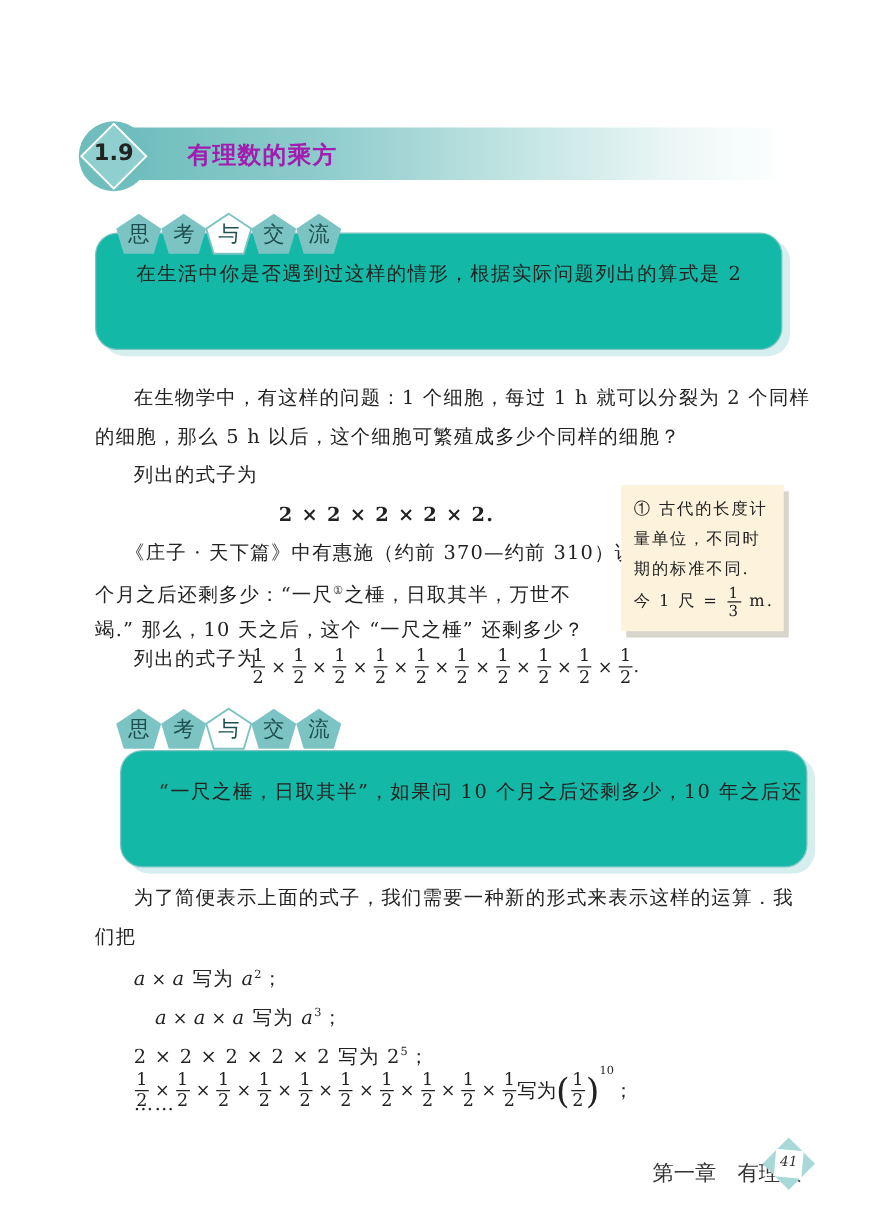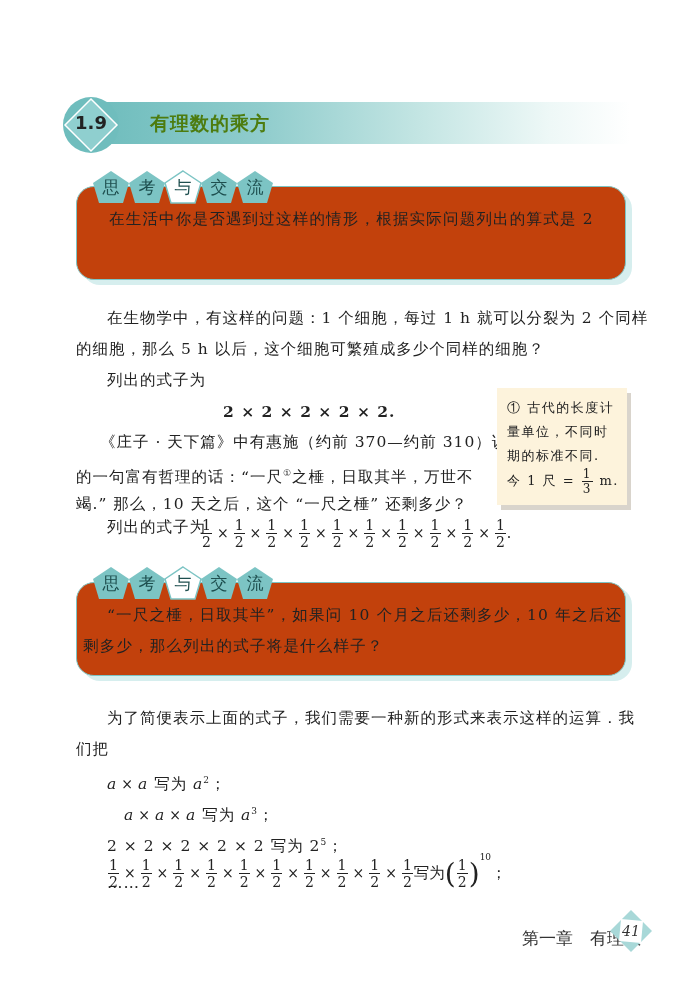--- a/index.html
+++ b/index.html
@@ -3,46 +3,46 @@
 <meta charset="utf-8">
 <style>
   html,body{margin:0;padding:0;background:#fff;}
   body{width:700px;height:983px;position:relative;overflow:hidden;
        font-family:"DejaVu Serif","Liberation Serif",serif;color:#222;}
   .abs{position:absolute;}
   
   .sec-band{left:100px;top:102px;width:530px;height:42px;
     background:linear-gradient(90deg,#6fbdbd 0%,#8fcccc 30%,#c3e5e3 60%,#eef8f7 85%,#ffffff 100%);}
   .sec-title{left:150px;top:111px;font-family:"DejaVu Sans","Liberation Sans",sans-serif;
-    font-size:19px;font-weight:bold;color:#4d7c0f;letter-spacing:1px;}
+    font-size:19px;font-weight:bold;color:#a21caf;letter-spacing:1px;}
   .sec-badge{left:62px;top:96px;width:58px;height:58px;}
   .sec-num{left:62px;top:112px;width:58px;text-align:center;
     font-family:"DejaVu Sans","Liberation Sans",sans-serif;font-size:18px;font-weight:bold;color:#222;}
   
-  .tbox{left:76px;width:548px;border:1.5px solid #7cc4c4;border-radius:18px;background:#c2410c;
+  .tbox{left:76px;width:548px;border:1.5px solid #7cc4c4;border-radius:18px;background:#14b8a6;
     box-shadow:6px 5px 0 #d6eeee;}
   .tabs{height:34px;display:flex;gap:0;}
   .tab{width:38px;height:34px;position:relative;margin-right:-2px;}
   .tab svg{position:absolute;left:0;top:0;}
   .tab span{position:absolute;left:0;top:6px;width:38px;text-align:center;
     font-family:"DejaVu Sans","Liberation Sans",sans-serif;font-size:17px;color:#1e4f4f;}
   .tbody{font-size:15.5px;line-height:31px;letter-spacing:1.2px;}
   .p{font-size:15.5px;line-height:31px;letter-spacing:1px;text-align:right;}
   .frac{display:inline-block;vertical-align:middle;text-align:center;line-height:1;font-size:14px;margin:0 1px;}
   .frac .n{display:block;border-bottom:1px solid #222;padding:0 1px 1px;}
   .frac .d{display:block;padding-top:1px;}
   .times{margin:0 4px;font-size:14px;}
   .it{font-style:italic;}
   sup{font-size:9px;}
   .note{left:497px;top:388px;width:130px;height:117px;background:#fdf3dc;
     box-shadow:4px 5px 0 #d9d4cc;}
   .note-text{padding:8px 8px 0 10px;font-size:13px;line-height:24px;letter-spacing:1.5px;}
   .footer{left:522px;top:927px;font-family:"DejaVu Sans","Liberation Sans",sans-serif;font-size:17px;color:#333;}
   .pgd{left:609px;top:909px;width:44px;height:44px;}
-  .pgn{left:609px;top:923px;width:44px;text-align:center;font-style:italic;font-size:14px;color:#333;}
+  .pgn{left:609px;top:923px;width:44px;text-align:center;font-style:italic;font-size:11px;color:#333;}
 </style>
 </head>
 <body>
 
 <div class="abs sec-band"></div>
 <svg class="abs sec-badge" viewBox="0 0 58 58">
   <circle cx="29" cy="29" r="28" fill="#6fbdbd"></circle>
   <polygon points="29,3 55,29 29,55 3,29" fill="#8fcfcf" stroke="#fff" stroke-width="1.5"></polygon>
 </svg>
 <div class="abs sec-num">1.9</div>
@@ -85,21 +85,21 @@
 <div class="abs tbox" style="top:186px;height:92px;">
   <div class="tbody" style="padding:17px 0 0 32px;">在生活中你是否遇到过这样的情形，根据实际问题列出的算式是 2</div>
 </div>
 
 <div class="abs p" style="left:107px;top:303px;">在生物学中，有这样的问题：1 个细胞，每过 1 h 就可以分裂为 2 个同样</div>
 <div class="abs p" style="left:76px;top:334px;">的细胞，那么 5 h 以后，这个细胞可繁殖成多少个同样的细胞？</div>
 <div class="abs p" style="left:107px;top:365px;">列出的式子为</div>
 <div class="abs p" style="left:223px;top:396px;font-weight:bold;">2 × 2 × 2 × 2 × 2.</div>
 
 <div class="abs p" style="left:100px;top:427px;">《庄子 · 天下篇》中有惠施（约前 370—约前 310）说</div>
-<div class="abs p" style="left:76px;top:458px;"><span>的一句富有哲理的话：“一尺</span><sup>①</sup><span>之棰，日取其半，万世不</span></div>
+<div class="abs p" style="left:76px;top:458px;"><span>个月之后还剩多少：“一尺</span><sup>①</sup><span>之棰，日取其半，万世不</span></div>
 <div class="abs p" style="left:76px;top:489px;">竭.” 那么，10 天之后，这个 “一尺之棰” 还剩多少？</div>
 <div class="abs p" style="left:107px;top:512px;">列出的式子为</div>
 
 <div class="abs note">
   <div class="note-text">
     <div>① 古代的长度计</div>
     <div>量单位，不同时</div>
     <div>期的标准不同.</div>
     <div><span>今 1 尺 =</span> <span class="frac" style="font-size:12px"><span class="n">1</span><span class="d">3</span></span> <span>m.</span></div>
   </div>
@@ -134,23 +134,22 @@
         <span>交</span>
       </div>
     <div class="tab">
         <svg width="38" height="34">
           <polygon points="19,1 37,13 31,33 7,33 1,13" fill="#7cc4c4"></polygon>
         </svg>
         <span>流</span>
       </div>
   </div>
 </div>
-<div class="abs tbox" style="top:582px;height:92px;">
+<div class="abs tbox" style="top:600px;height:92px;margin-left:20px;">
   <div class="tbody" style="padding:17px 0 0 30px;">“一尺之棰，日取其半”，如果问 10 个月之后还剩多少，10 年之后还</div>
-  <div class="tbody" style="padding:0 0 0 6px;">剩多少，那么列出的式子将是什么样子？</div>
 </div>
 
 <div class="abs p" style="left:107px;top:703px;">为了简便表示上面的式子，我们需要一种新的形式来表示这样的运算．我</div>
 <div class="abs p" style="left:76px;top:734px;">们把</div>
 <div class="abs p" style="left:107px;top:765px;"><span class="it">a</span><span class="times">×</span><span class="it">a</span> <span>写为</span> <span class="it">a</span><sup>2</sup><span>；</span></div>
 <div class="abs p" style="left:124px;top:796px;"><span class="it">a</span><span class="times">×</span><span class="it">a</span><span class="times">×</span><span class="it">a</span> <span>写为</span> <span class="it">a</span><sup>3</sup><span>；</span></div>
 <div class="abs p" style="left:107px;top:827px;"><span>2 × 2 × 2 × 2 × 2</span> <span>写为</span> <span>2</span><sup>5</sup><span>；</span></div>
 <div class="abs" id="ex4row" style="left:107px;top:852px;"><span class="frac"><span class="n">1</span><span class="d">2</span></span><span class="times">×</span><span class="frac"><span class="n">1</span><span class="d">2</span></span><span class="times">×</span><span class="frac"><span class="n">1</span><span class="d">2</span></span><span class="times">×</span><span class="frac"><span class="n">1</span><span class="d">2</span></span><span class="times">×</span><span class="frac"><span class="n">1</span><span class="d">2</span></span><span class="times">×</span><span class="frac"><span class="n">1</span><span class="d">2</span></span><span class="times">×</span><span class="frac"><span class="n">1</span><span class="d">2</span></span><span class="times">×</span><span class="frac"><span class="n">1</span><span class="d">2</span></span><span class="times">×</span><span class="frac"><span class="n">1</span><span class="d">2</span></span><span class="times">×</span><span class="frac"><span class="n">1</span><span class="d">2</span></span><span style="font-size:15.5px;vertical-align:middle">写为</span><span style="font-size:28px;vertical-align:middle;font-weight:lighter">(</span><span class="frac"><span class="n">1</span><span class="d">2</span></span><span style="font-size:28px;vertical-align:middle;font-weight:lighter">)</span><sup style="vertical-align:18px">10</sup><span style="font-size:15.5px;vertical-align:middle">；</span></div>
 <div class="abs p" style="left:107px;top:868px;">……</div>
 

